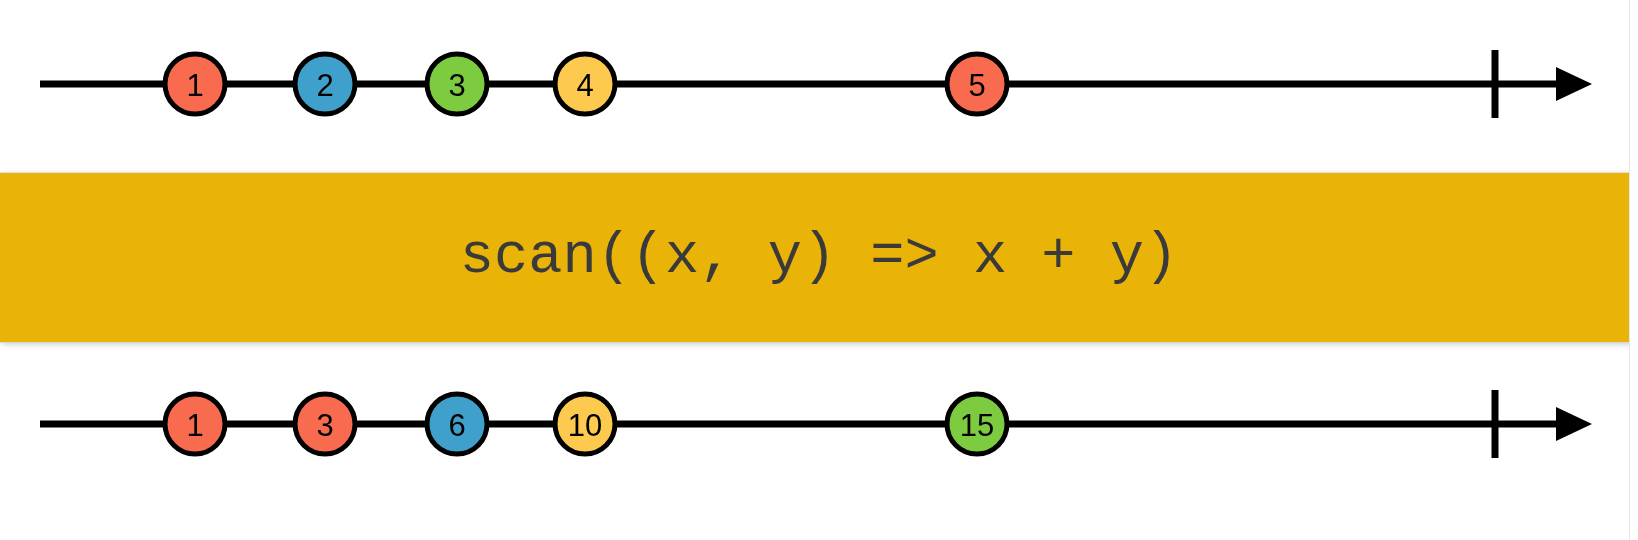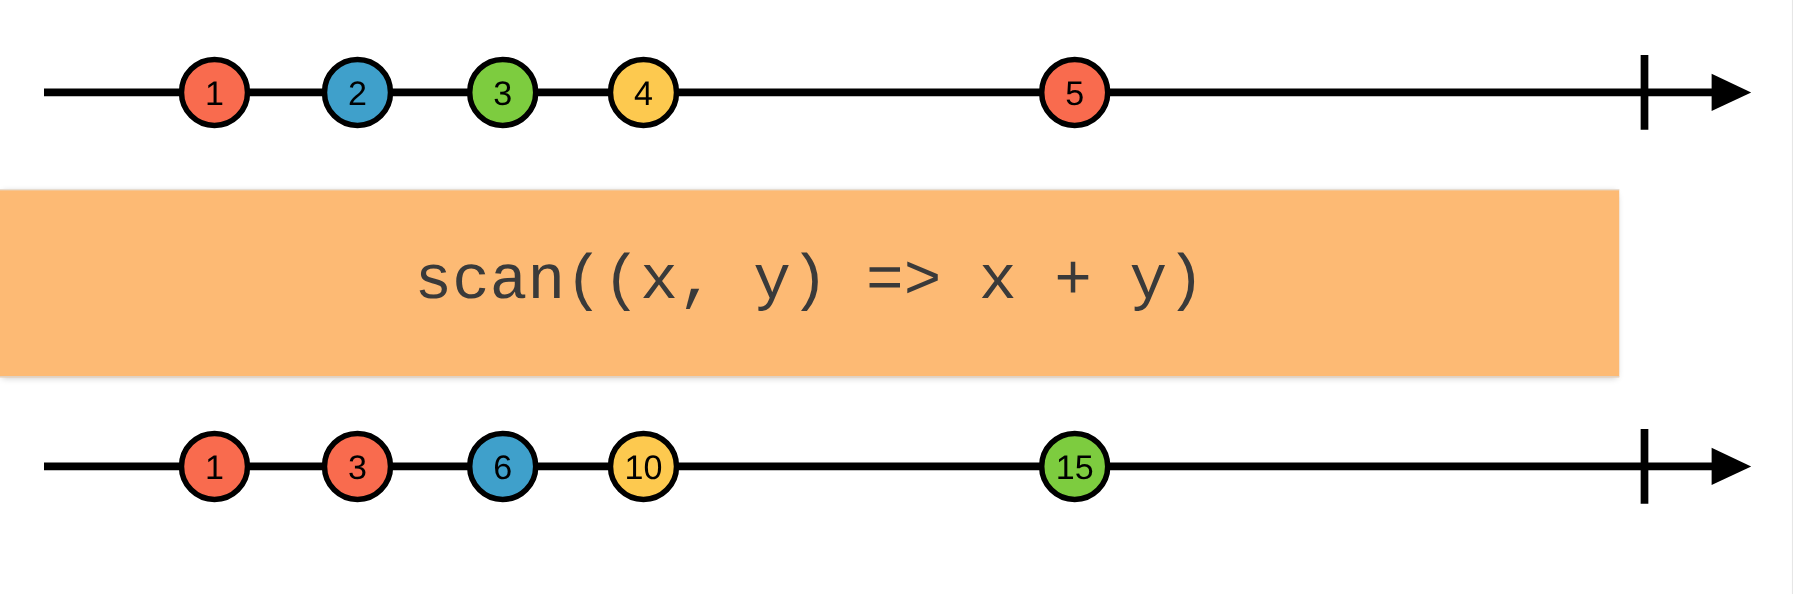--- a/index.html
+++ b/index.html
@@ -59,23 +59,23 @@
     fill: #000000;
     text-anchor: middle;
     dominant-baseline: central;
   }
 
   
   #operator-panel {
     position: absolute;
     left: 0;
     top: 172px;
-    width: 1472px;
+    width: 1638px;
     height: 171px;
-    background: #fdba74;
+    background: #eab308;
     border-top: 1px solid #e2e2e2;
     border-bottom: 1px solid #d8d8d8;
     box-shadow: 0 3px 6px -2px rgba(0,0,0,0.22),
                 0 -2px 5px -3px rgba(0,0,0,0.13);
     box-sizing: border-box;
     display: flex;
     align-items: center;
     justify-content: center;
     z-index: 5;
   }

